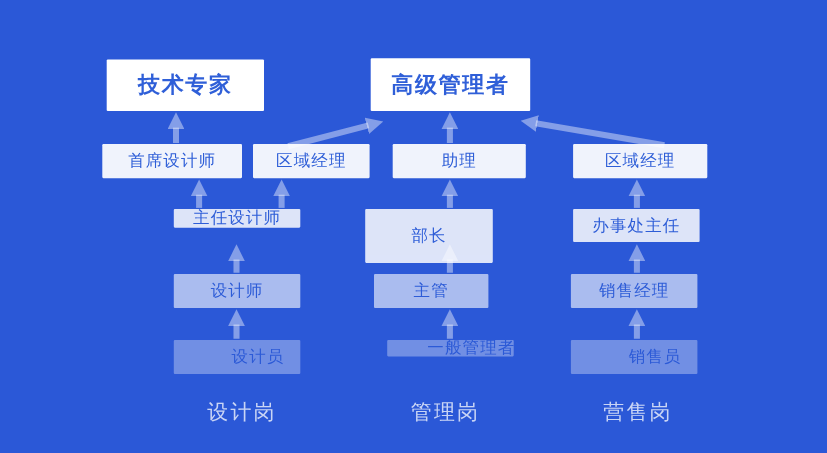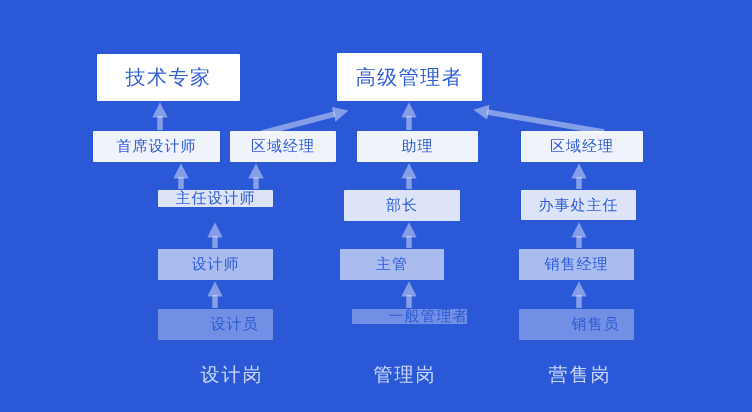--- a/index.html
+++ b/index.html
@@ -23,21 +23,21 @@
   .node{
     position:absolute;
     background:var(--node-bg);
     color:var(--node-text);
     display:flex;align-items:center;justify-content:center;
     white-space:nowrap;
     font-size:15px;
     letter-spacing:1px;
     border-radius:1px;
   }
-  .t1{font-size:20px;letter-spacing:1.5px;font-weight:400;}
+  .t1{font-size:20px;letter-spacing:1.5px;font-weight:700;}
   .t2{opacity:0.93;}
   .t3{opacity:0.84;}
   .t4{opacity:0.60;}
   .t5{opacity:0.33;padding-left:38px;}
   .group-label{
     position:absolute;
     color:var(--group-label-color);
     font-size:19px;
     letter-spacing:2px;
     text-align:center;
@@ -85,28 +85,28 @@
 
   <div class="node t1" style="left:97px;top:54px;width:143px;height:47px">技术专家</div>
   <div class="node t1" style="left:337px;top:53px;width:145px;height:48px">高级管理者</div>
 
   <div class="node t2" style="left:93px;top:131px;width:127px;height:31px">首席设计师</div>
   <div class="node t2" style="left:230px;top:131px;width:106px;height:31px">区域经理</div>
   <div class="node t2" style="left:357px;top:131px;width:121px;height:31px">助理</div>
   <div class="node t2" style="left:521px;top:131px;width:122px;height:31px">区域经理</div>
 
   <div class="node t3" style="left:158px;top:190px;width:115px;height:17px">主任设计师</div>
-  <div class="node t3" style="left:344px;top:190px;width:116px;height:31px">部长</div>
+  <div class="node t3" style="left:332px;top:190px;width:116px;height:49px">部长</div>
   <div class="node t3" style="left:521px;top:190px;width:115px;height:30px">办事处主任</div>
 
   <div class="node t4" style="left:158px;top:249px;width:115px;height:31px">设计师</div>
   <div class="node t4" style="left:340px;top:249px;width:104px;height:31px">主管</div>
   <div class="node t4" style="left:519px;top:249px;width:115px;height:31px">销售经理</div>
 
   <div class="node t5" style="left:158px;top:309px;width:115px;height:31px">设计员</div>
   <div class="node t5" style="left:352px;top:309px;width:115px;height:15px">一般管理者</div>
   <div class="node t5" style="left:519px;top:309px;width:115px;height:31px">销售员</div>
 
-  <div class="group-label" style="left:172px;top:362px;width:120px">设计岗</div>
+  <div class="group-label" style="left:160px;top:362px;width:120px">设计岗</div>
   <div class="group-label" style="left:345px;top:362px;width:120px">管理岗</div>
   <div class="group-label" style="left:520px;top:362px;width:120px">营售岗</div>
 
 </div>
 
 </body></html>

